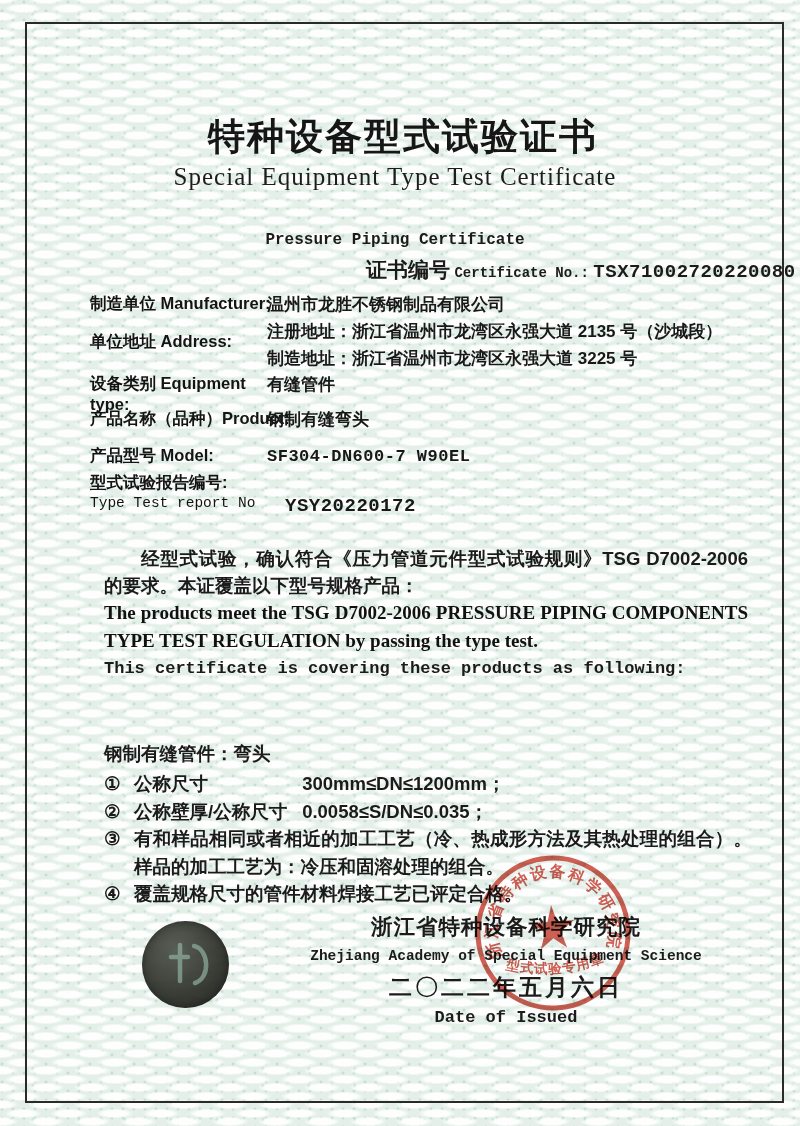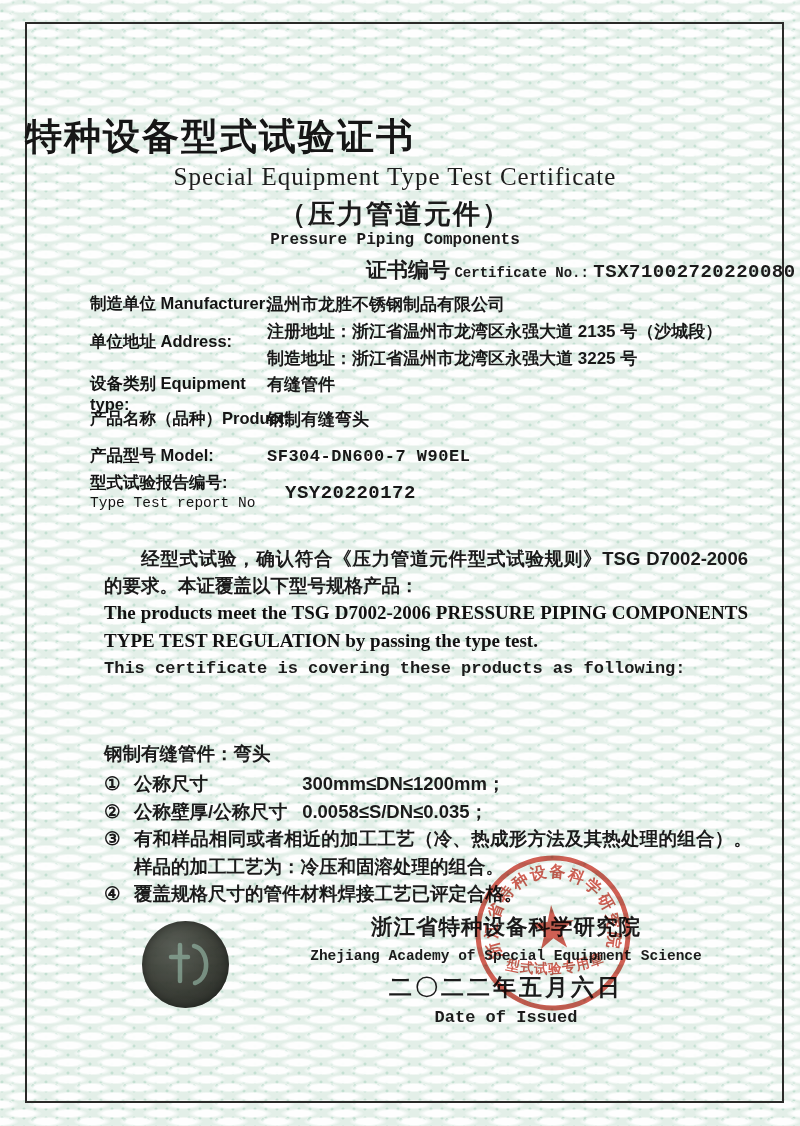--- a/index.html
+++ b/index.html
@@ -22,22 +22,22 @@
   .frame {
     position: absolute; left: 25px; top: 22px;
     width: 759px; height: 1081px;
     border: 2px solid #2a2a28;
   }
 
   .abs { position: absolute; }
 
   
   .title-cn {
-    left: 25px; top: 112px; width: 740px;
-    text-align: left;
+    left: 33px; top: 112px; width: 740px;
+    text-align: center;
     font-size: 37px; font-weight: 700; letter-spacing: 2px;
     color: #161616;
   }
   .title-en {
     left: 25px; top: 163px; width: 740px;
     text-align: center;
     font-family: "Liberation Serif", serif;
     font-size: 25px; letter-spacing: 1px; color: #1d1d1d;
   }
   .subtitle-cn {
@@ -117,22 +117,21 @@
   .dark-stamp svg { position: absolute; left: 0; top: 0; filter: blur(0.6px); }
 </style>
 </head>
 <body>
 
 <div class="certificate">
   <div class="frame"></div>
 
   <div class="abs title-cn">特种设备型式试验证书</div>
   <div class="abs title-en">Special Equipment Type Test Certificate</div>
-  <div class="abs subtitle-cn">（压力管道元件）</div>
-  <div class="abs subtitle-en">Pressure Piping Components</div>
+  <div class="abs subtitle-en">Pressure Piping Certificate</div>
 
   <div class="abs cert-no-line">
     <span class="cn">证书编号</span>
     <span class="en">Certificate No.:</span>
     <span class="val">TSX71002720220080</span>
   </div>
 
   <div class="abs field-label" style="top:293px">制造单位 Manufacturer:</div>
   <div class="abs field-value" style="top:291px">温州市龙胜不锈钢制品有限公司</div>
 
@@ -148,21 +147,21 @@
   <div class="abs field-label" style="top:408px;width:230px">产品名称（品种）Product:</div>
   <div class="abs field-value" style="top:406px">钢制有缝弯头</div>
 
   <div class="abs field-label" style="top:445px">产品型号 Model:</div>
   <div class="abs field-value mono-val" style="top:443px">SF304-DN600-7 W90EL</div>
 
   <div class="abs field-label" style="top:472px;width:230px">
     <div>型式试验报告编号:</div>
     <div class="en-sub">Type Test report No</div>
   </div>
-  <div class="abs field-value mono-val" style="top:480px;left:285px;font-size:19px">YSY20220172</div>
+  <div class="abs field-value mono-val" style="top:493px;left:285px;font-size:19px">YSY20220172</div>
 
   <div class="abs statement">
     <div class="cn">经型式试验，确认符合《压力管道元件型式试验规则》TSG D7002-2006 的要求。本证覆盖以下型号规格产品：</div>
     <div class="en-bold">The products meet the TSG D7002-2006 PRESSURE PIPING COMPONENTS TYPE TEST REGULATION by passing the type test.</div>
     <div class="en-mono">This certificate is covering these products as following:</div>
   </div>
 
   <div class="abs products">
     <div class="heading">钢制有缝管件：弯头</div>
     <div class="product-item">

